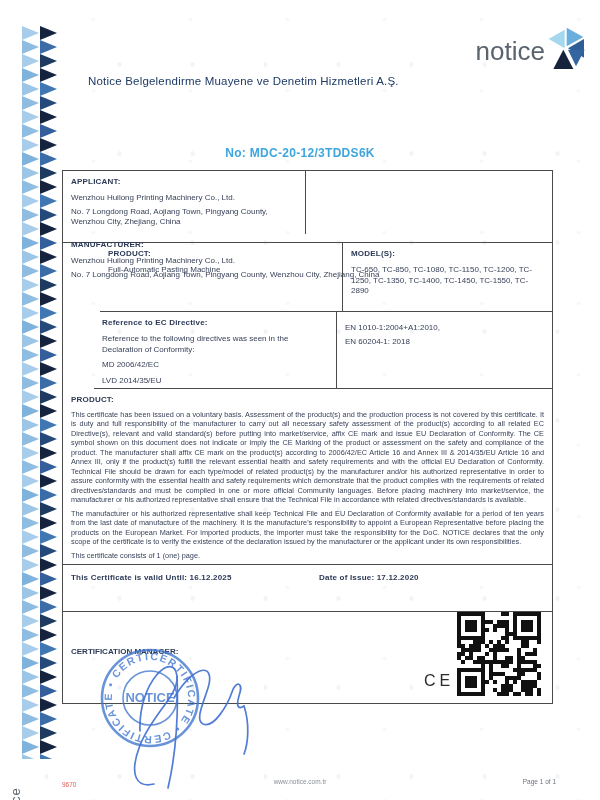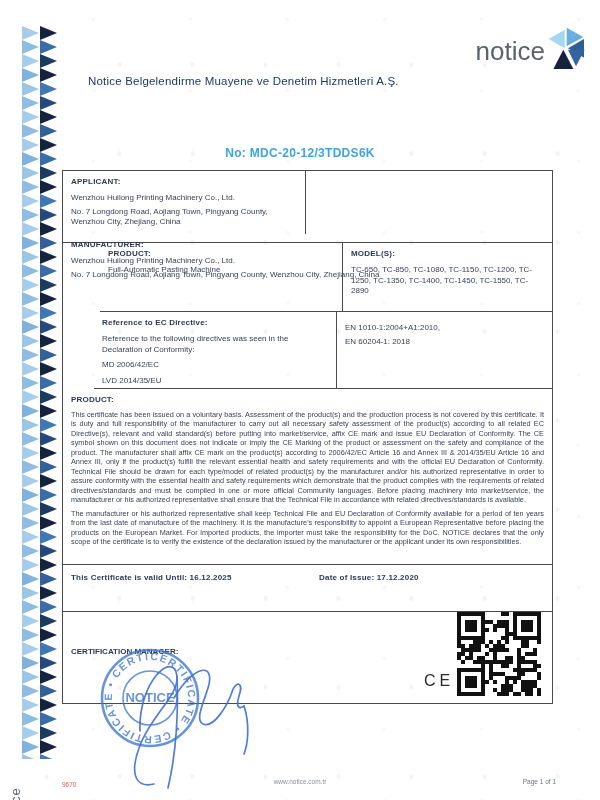--- a/index.html
+++ b/index.html
@@ -349,20 +349,21 @@
         <div class="val">EN 1010-1:2004+A1:2010,</div>
         <div class="val2">EN 60204-1: 2018</div>
       </div>
     </div>
 
     <div class="row r4">
       <div class="cell remarks-cell">
         <div class="lbl">PRODUCT:</div>
         <p>This certificate has been issued on a voluntary basis. Assessment of the product(s) and the production process is not covered by this certificate. It is duty and full responsibility of the manufacturer to carry out all necessary safety assessment of the product(s) according to all related EC Directive(s), relevant and valid standard(s) before putting into market/service, affix CE mark and issue EU Declaration of Conformity. The CE symbol shown on this document does not indicate or imply the CE Marking of the product or assessment on the safety and compliance of the product. The manufacturer shall affix CE mark on the product(s) according to 2006/42/EC Article 16 and Annex III &amp; 2014/35/EU Article 16 and Annex III, only if the product(s) fulfill the relevant essential health and safety requirements and with the official EU Declaration of Conformity. Technical File should be drawn for each type/model of related product(s) by the manufacturer and/or his authorized representative in order to assure conformity with the essential health and safety requirements which demonstrate that the product complies with the requirements of related directives/standards and must be compiled in one or more official Community languages. Before placing machinery into market/service, the manufacturer or his authorized representative shall ensure that the Technical File in accordance with related directives/standards is available.</p>
         <p>The manufacturer or his authorized representative shall keep Technical File and EU Declaration of Conformity available for a period of ten years from the last date of manufacture of the machinery. It is the manufacture's responsibility to appoint a European Representative before placing the products on the European Market. For imported products, the importer must take the responsibility for the DoC. NOTICE declares that the only scope of the certificate is to verify the existence of the declaration issued by the manufacturer or the applicant under its own responsibilities.</p>
+        <p>This certificate consists of 1 (one) page.</p>
       </div>
     </div>
 
     <div class="row r5 valid-row">
       <span class="lbl valid-left">This Certificate is valid Until: 16.12.2025</span>
       <span class="lbl valid-right">Date of Issue: 17.12.2020</span>
     </div>
 
     <div class="row r6">
       <span class="mgr-label">CERTIFICATION MANAGER:</span>

